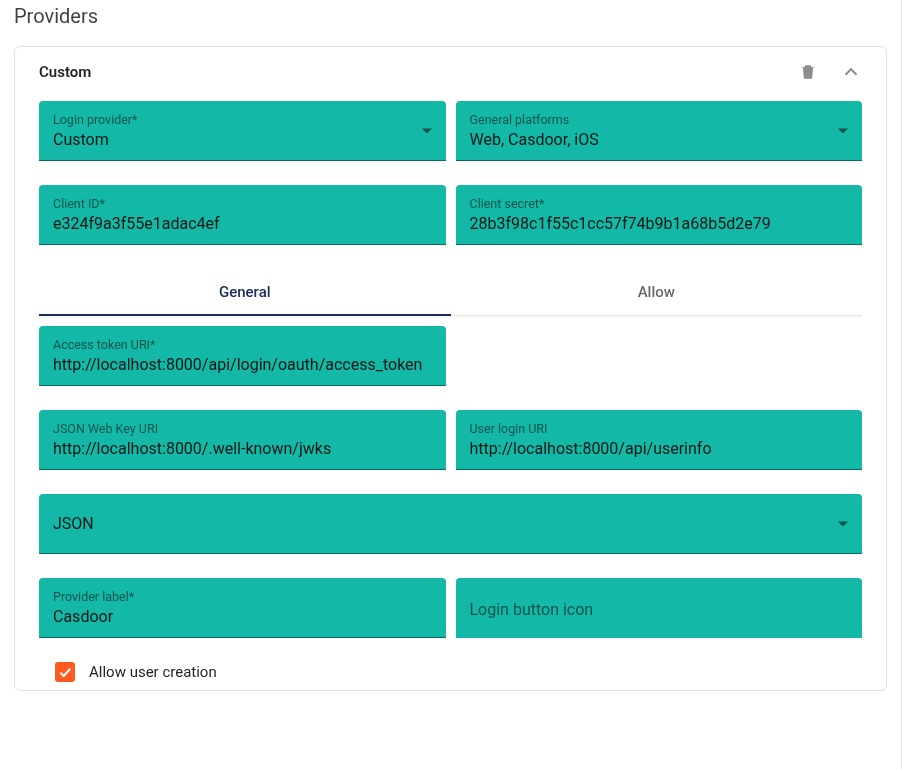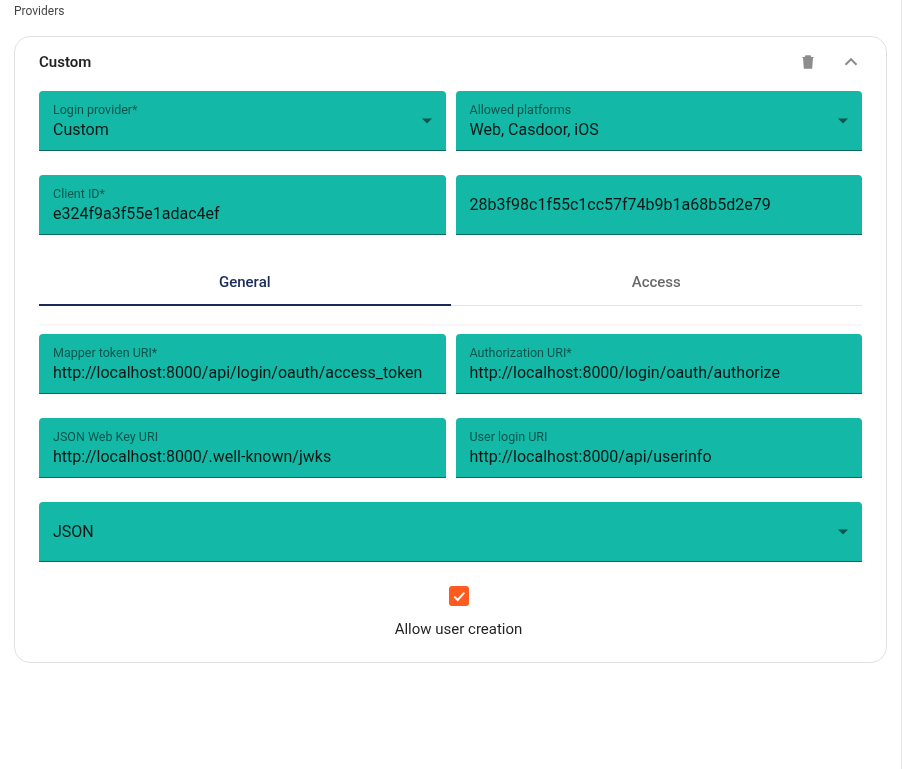--- a/index.html
+++ b/index.html
@@ -14,29 +14,29 @@
       width: 902px;
       height: 769px;
       overflow: hidden;
     }
     .page {
       padding: 0 14px 0 14px;
       border-right: 1px solid rgba(0,0,0,0.1);
       height: 100%;
     }
     .section-title {
-      font-size: 12px;
+      font-size: 20px;
       color: rgba(0,0,0,0.75);
       padding: 4px 0 18px 0;
       font-weight: 400;
     }
     .card {
       border: 1px solid rgba(0,0,0,0.12);
-      border-radius: 16px;
-      padding: 14px 24px 24px 24px;
+      border-radius: 6px;
+      padding: 14px 24px 8px 24px;
     }
     .card-header {
       display: flex;
       align-items: center;
       justify-content: space-between;
       margin-bottom: 18px;
     }
     .card-header-title {
       font-size: 15px;
       font-weight: 600;
@@ -108,21 +108,20 @@
       transform: translateY(-50%);
       width: 0;
       height: 0;
       border-left: 5px solid transparent;
       border-right: 5px solid transparent;
       border-top: 5px solid rgba(0,0,0,0.54);
     }
     .tabs {
       display: flex;
       border-bottom: 1px solid rgba(0,0,0,0.1);
-      margin-bottom: 18px;
       margin-top: 6px;
       justify-content: space-between;
     }
     .tab {
       flex: 1;
       text-align: center;
       padding: 14px 0;
       font-size: 15px;
       font-weight: 500;
       color: rgba(0,0,0,0.6);
@@ -145,21 +144,20 @@
       height: 2px;
       background: rgba(0,0,0,0.03);
       margin-bottom: 8px;
     }
     .checkbox-row {
       display: flex;
       align-items: center;
       gap: 14px;
       margin-top: 4px;
       margin-left: 16px;
-      flex-direction: column;
     }
     .checkbox {
       width: 20px;
       height: 20px;
       border-radius: 3px;
       background: #ff5a1f;
       display: flex;
       align-items: center;
       justify-content: center;
       color: #fff;
@@ -197,51 +195,48 @@
       </div>
     </div>
 
     <div class="row">
       <div class="field">
         <div class="field-label">Login provider*</div>
         <div class="field-value">Custom</div>
         <span class="dropdown-caret"></span>
       </div>
       <div class="field">
-        <div class="field-label">Allowed platforms</div>
+        <div class="field-label">General platforms</div>
         <div class="field-value">Web, Casdoor, iOS</div>
         <span class="dropdown-caret"></span>
       </div>
     </div>
 
     <div class="row">
       <div class="field">
         <div class="field-label">Client ID*</div>
         <input class="field-value" value="e324f9a3f55e1adac4ef" style="">
       </div>
       <div class="field">
+        <div class="field-label">Client secret*</div>
         <input class="field-value" value="28b3f98c1f55c1cc57f74b9b1a68b5d2e79" style="">
       </div>
     </div>
 
     <div class="tabs">
       <div class="tab active">General</div>
-      <div class="tab">Access</div>
+      <div class="tab">Allow</div>
     </div>
 
     <div class="gap-row"></div>
 
     <div class="row">
       <div class="field">
-        <div class="field-label">Mapper token URI*</div>
+        <div class="field-label">Access token URI*</div>
         <input class="field-value" value="http://localhost:8000/api/login/oauth/access_token" style="">
-      </div>
-      <div class="field">
-        <div class="field-label">Authorization URI*</div>
-        <input class="field-value" value="http://localhost:8000/login/oauth/authorize" style="">
       </div>
     </div>
 
     <div class="row">
       <div class="field">
         <div class="field-label">JSON Web Key URI</div>
         <input class="field-value" value="http://localhost:8000/.well-known/jwks" style="">
       </div>
       <div class="field">
         <div class="field-label">User login URI</div>
@@ -249,20 +244,29 @@
       </div>
     </div>
 
     <div class="row full">
       <div class="field">
         <div class="field-value">JSON</div>
         <span class="dropdown-caret"></span>
       </div>
     </div>
 
+    <div class="row">
+      <div class="field">
+        <div class="field-label">Provider label*</div>
+        <input class="field-value" value="Casdoor" style="">
+      </div>
+      <div class="field placeholder-only" style="border-bottom:none;">
+        <div class="field-placeholder">Login button icon</div>
+      </div>
+    </div>
 
     <div class="checkbox-row">
       <div class="checkbox">
         <svg viewBox="0 0 24 24" fill="none" stroke="white" stroke-width="3">
             <polyline points="5 13 10 18 20 7"></polyline>
           </svg>
       </div>
       <div class="checkbox-label">Allow user creation</div>
     </div>
 

